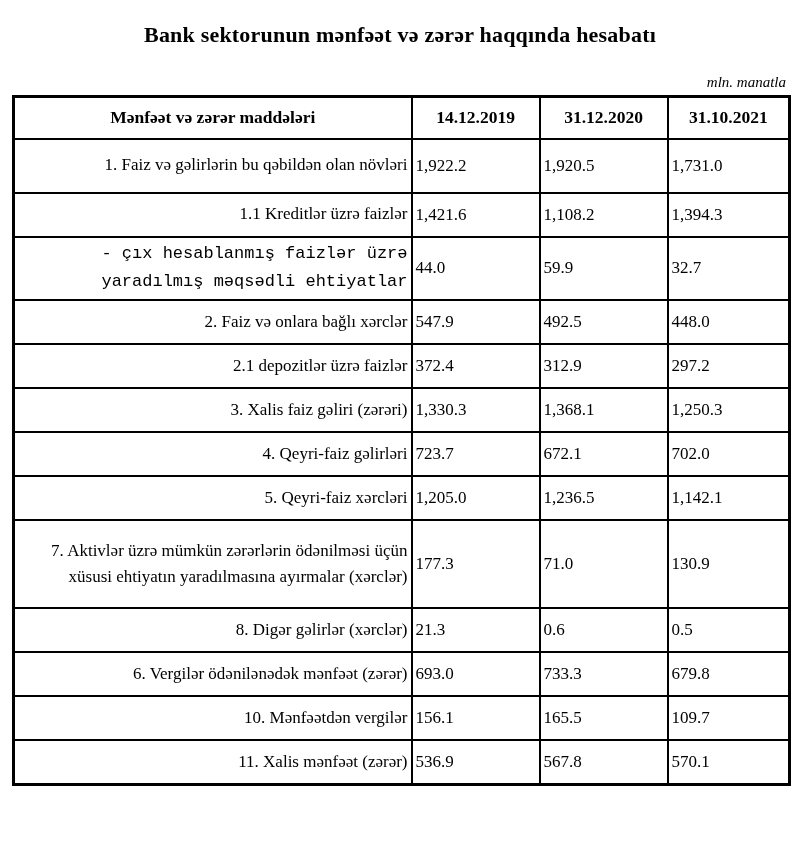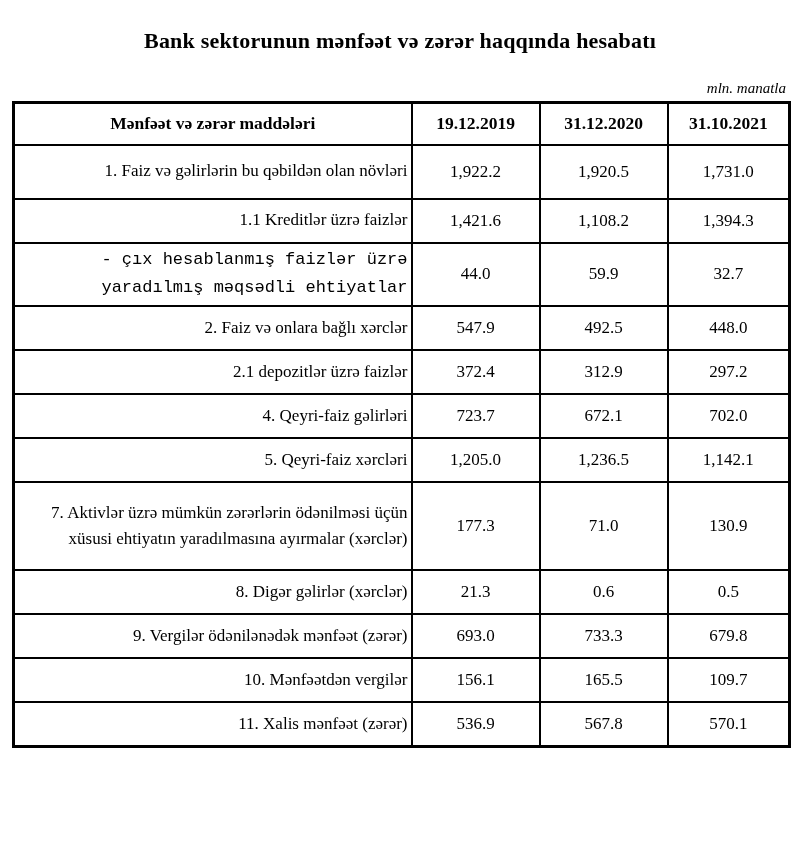--- a/index.html
+++ b/index.html
@@ -13,21 +13,21 @@
   .page {
     width: 800px;
     height: 858px;
     position: relative;
     box-sizing: border-box;
   }
   .doc-title {
     text-align: center;
     font-weight: bold;
     font-size: 22px;
-    padding-top: 28px;
+    padding-top: 22px;
     letter-spacing: 0.2px;
   }
   .unit-note {
     text-align: right;
     font-style: italic;
     font-size: 15px;
     margin: 26px 14px 4px 0;
   }
   table.pl-table {
     border-collapse: collapse;
@@ -53,21 +53,21 @@
     height: 42px;
     font-size: 17.5px;
   }
   td.label {
     text-align: right;
     padding-left: 4px;
     white-space: pre-line;
     line-height: 1.55;
   }
   td.num {
-    text-align: center;
+    text-align: left;
     padding-right: 9px;
   }
   tr.row { height: 44px; }
   tr.h-lg { height: 54px; }
   tr.h-2line { height: 56px; }
   tr.h-3line { height: 88px; }
   tr.indent1 td.label { padding-left: 42px; }
   tr.dash-row td.label { padding-left: 40px; text-indent: 16px; font-family: Liberation Mono, monospace; }
   tr.dash-row td.label { line-height: 1.7; }
 </style>
@@ -83,21 +83,21 @@
   <table class="pl-table">
     <colgroup>
       <col class="c-label">
         <col class="c-y1">
         <col class="c-y2">
         <col class="c-y3">
     </colgroup>
     <thead>
       <tr>
         <th>Mənfəət və zərər maddələri</th>
-        <th>19.12.2019</th>
+        <th>14.12.2019</th>
         <th>31.12.2020</th>
         <th>31.10.2021</th>
       </tr>
     </thead>
     <tbody>
       <tr class="row h-lg">
         <td class="label">1. Faiz və gəlirlərin bu qəbildən olan növləri</td>
         <td class="num">1,922.2</td>
         <td class="num">1,920.5</td>
         <td class="num">1,731.0</td>
@@ -121,20 +121,26 @@
         <td class="num">492.5</td>
         <td class="num">448.0</td>
       </tr>
       <tr class="row indent1">
         <td class="label">2.1 depozitlər üzrə faizlər</td>
         <td class="num">372.4</td>
         <td class="num">312.9</td>
         <td class="num">297.2</td>
       </tr>
       <tr class="row">
+        <td class="label">3. Xalis faiz gəliri (zərəri)</td>
+        <td class="num">1,330.3</td>
+        <td class="num">1,368.1</td>
+        <td class="num">1,250.3</td>
+      </tr>
+      <tr class="row">
         <td class="label">4. Qeyri-faiz gəlirləri</td>
         <td class="num">723.7</td>
         <td class="num">672.1</td>
         <td class="num">702.0</td>
       </tr>
       <tr class="row">
         <td class="label">5. Qeyri-faiz xərcləri</td>
         <td class="num">1,205.0</td>
         <td class="num">1,236.5</td>
         <td class="num">1,142.1</td>
@@ -145,21 +151,21 @@
         <td class="num">71.0</td>
         <td class="num">130.9</td>
       </tr>
       <tr class="row">
         <td class="label">8. Digər gəlirlər (xərclər)</td>
         <td class="num">21.3</td>
         <td class="num">0.6</td>
         <td class="num">0.5</td>
       </tr>
       <tr class="row">
-        <td class="label">9. Vergilər ödənilənədək mənfəət (zərər)</td>
+        <td class="label">6. Vergilər ödənilənədək mənfəət (zərər)</td>
         <td class="num">693.0</td>
         <td class="num">733.3</td>
         <td class="num">679.8</td>
       </tr>
       <tr class="row">
         <td class="label">10. Mənfəətdən vergilər</td>
         <td class="num">156.1</td>
         <td class="num">165.5</td>
         <td class="num">109.7</td>
       </tr>

